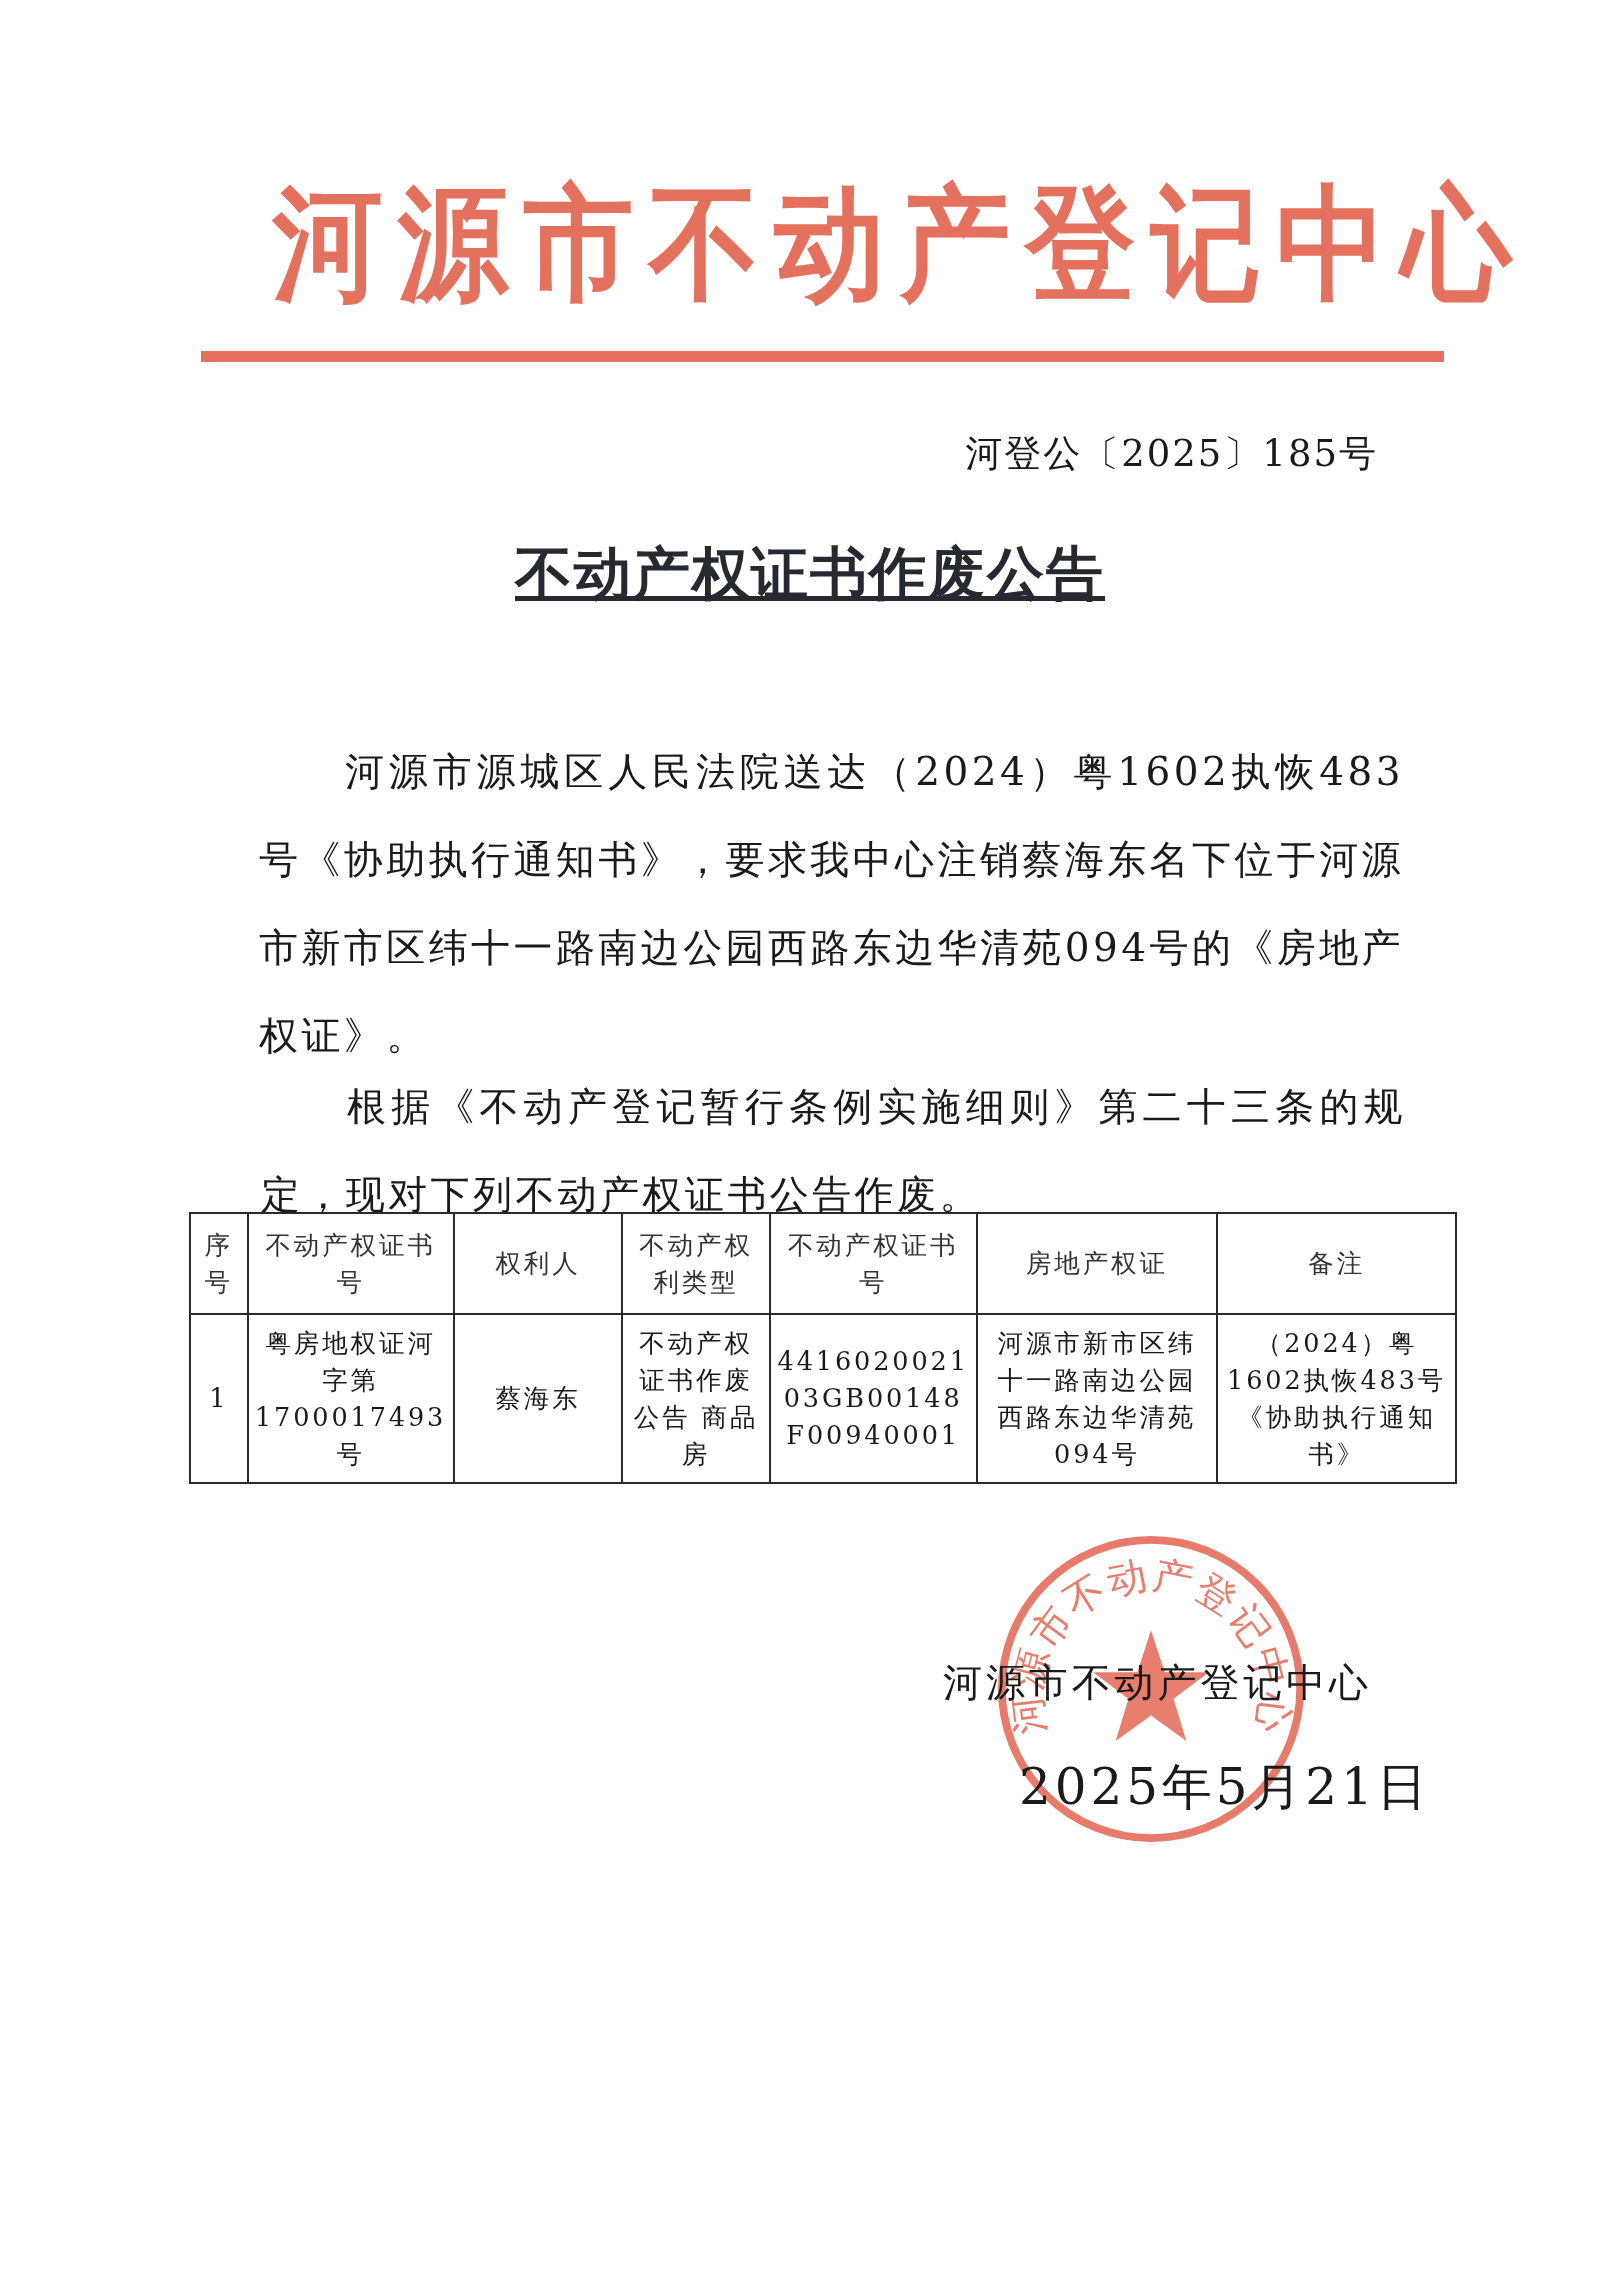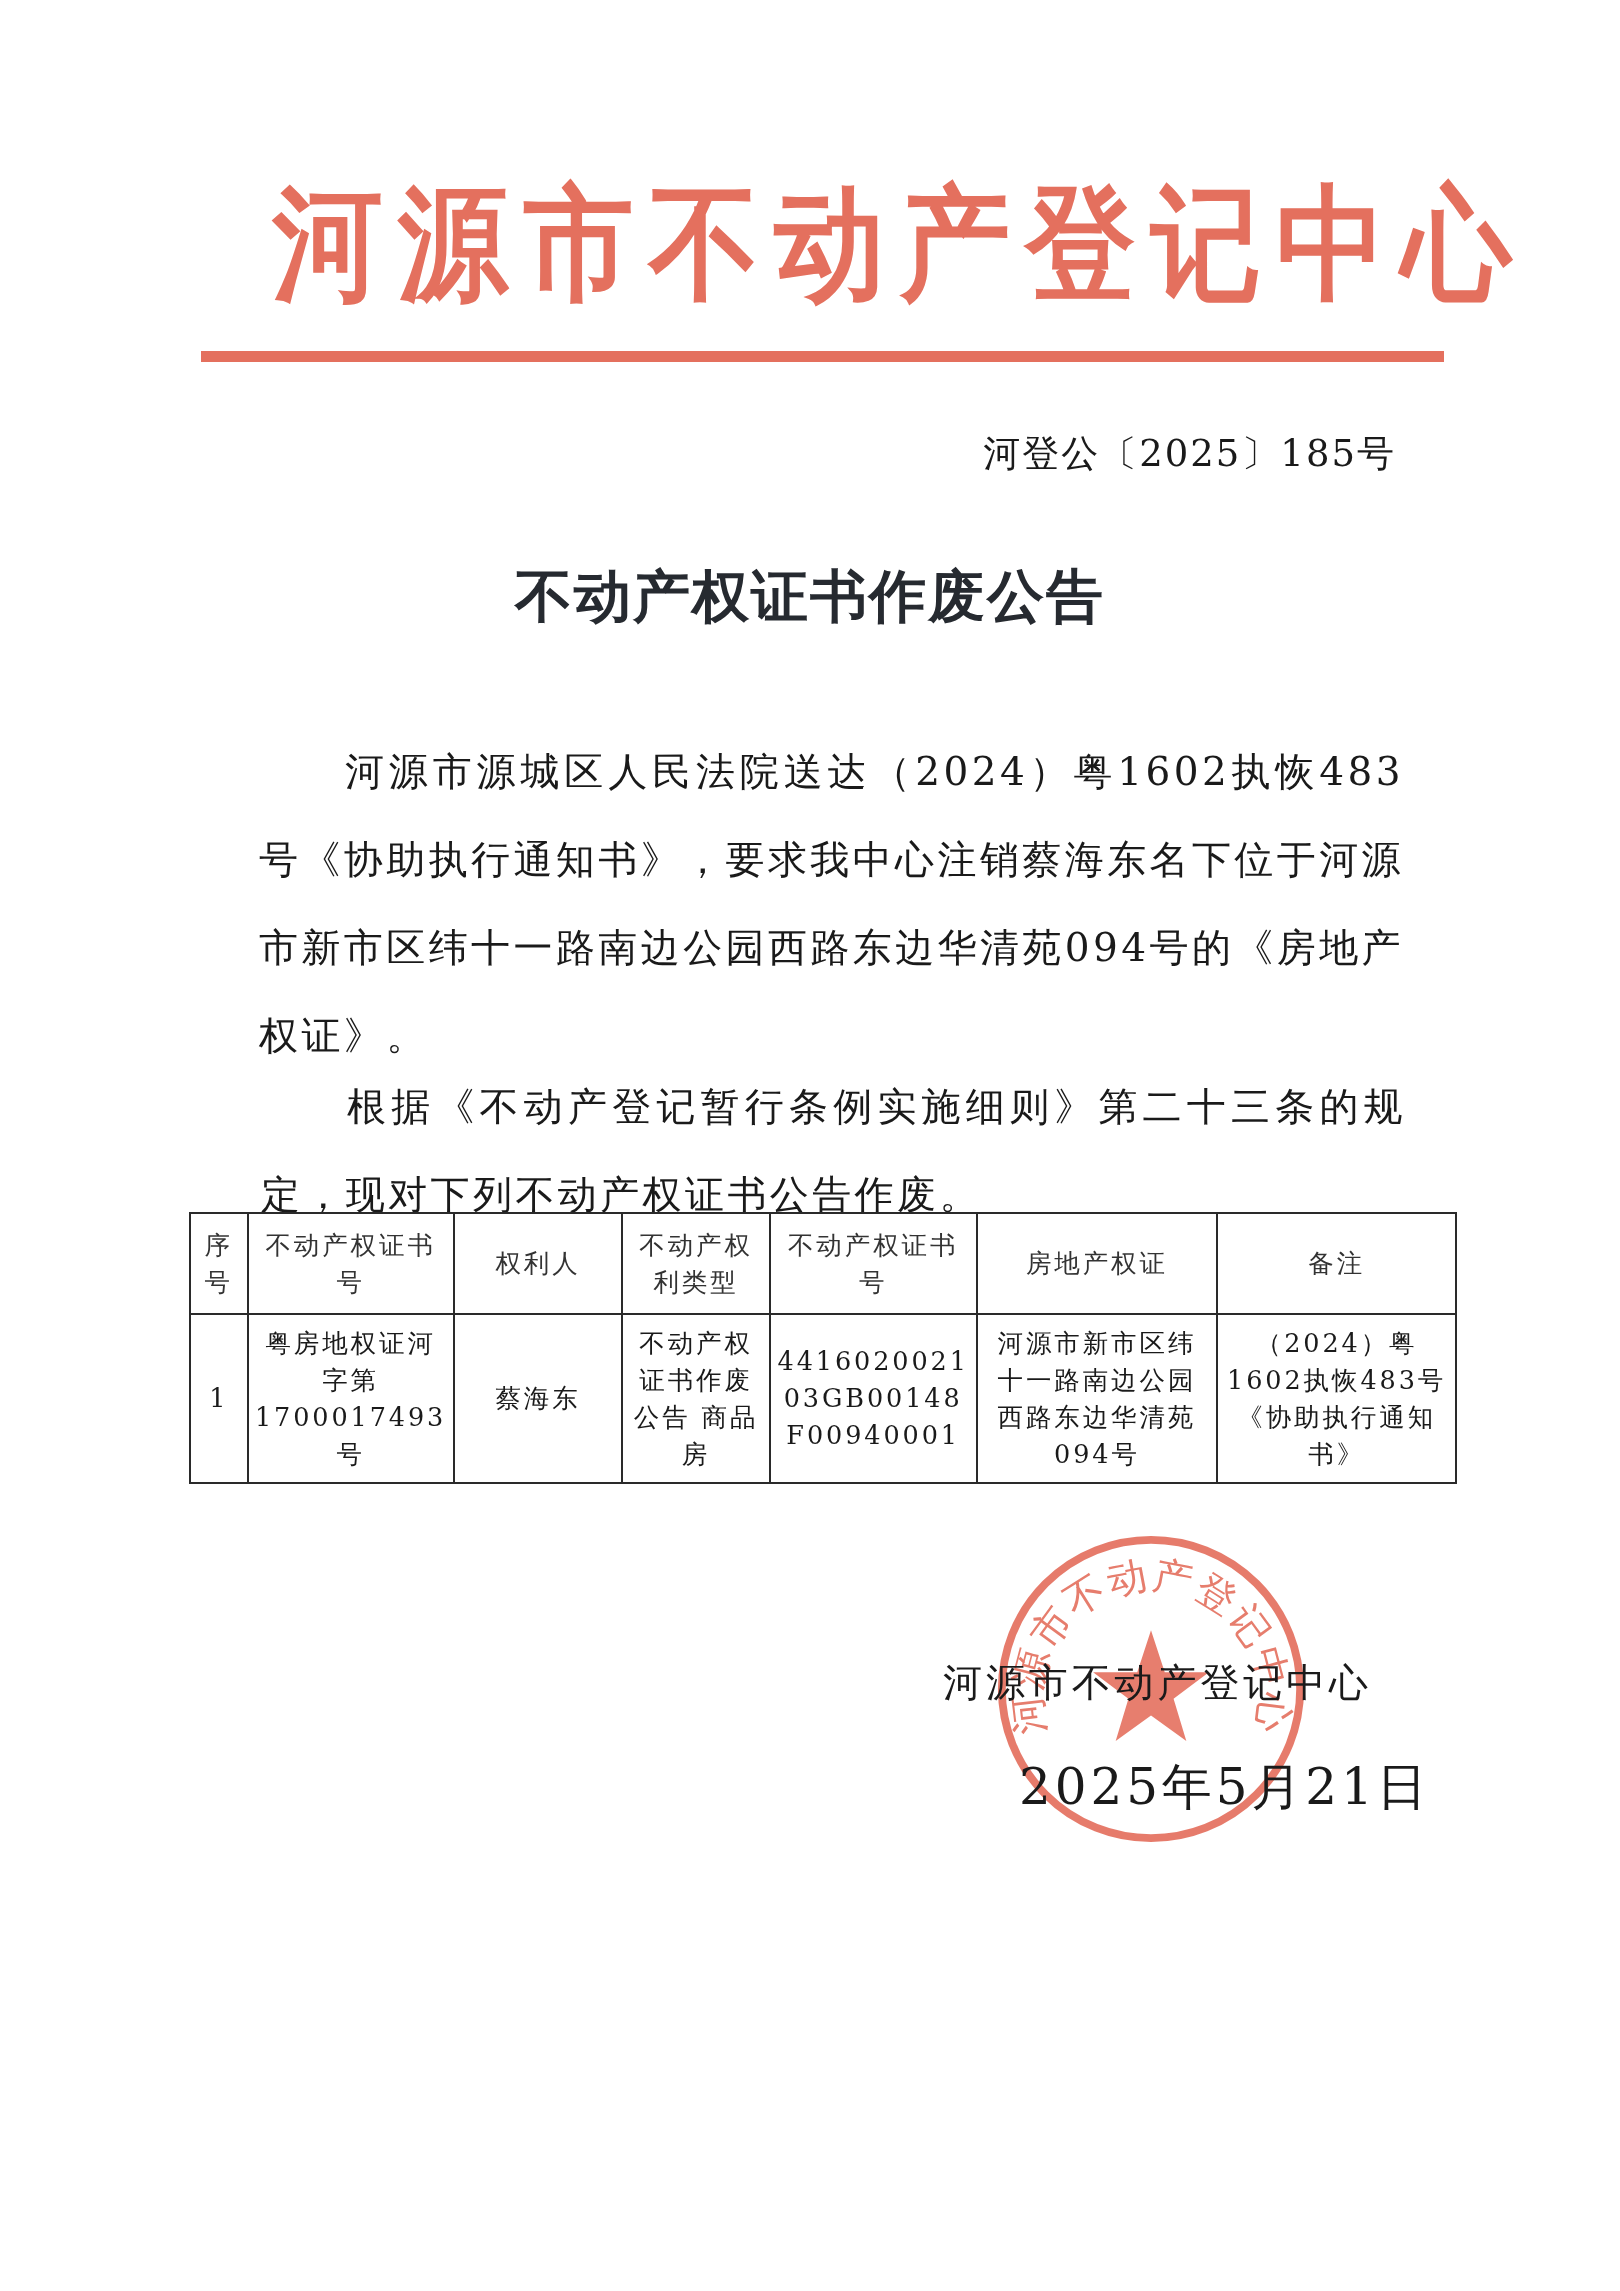--- a/index.html
+++ b/index.html
@@ -6,24 +6,24 @@
     body { width: 1620px; height: 2292px; position: relative; overflow: hidden;
            font-family: "DejaVu Serif", "Liberation Serif", serif; color: #1a1a1a; }
     .abs { position: absolute; }
 
     #masthead { left: 196px; top: 145px; width: 1274px; height: 196px; text-align: center;
       color: #e4705e; font-size: 125px; letter-spacing: 17.6px; line-height: 196px;
       font-family: "DejaVu Serif", "Liberation Serif", serif; font-weight: bold;
       transform: scaleX(0.88); transform-origin: center; white-space: nowrap; }
     #red-rule { left: 201px; top: 351px; width: 1243px; height: 10.8px; background: #e4705e; }
 
-    #doc-number { right: 224px; top: 429px; font-size: 37px; letter-spacing: 2px; white-space: nowrap; }
+    #doc-number { right: 242px; top: 429px; font-size: 37px; letter-spacing: 2px; white-space: nowrap; }
 
-    #doc-title { left: 0; width: 1620px; top: 559px; text-align: center; font-size: 57px;
-      font-weight: bold; letter-spacing: 2px; color: #262a30; }
+    #doc-title { left: 0; width: 1620px; top: 536px; text-align: center; font-size: 57px;
+      font-weight: bold; letter-spacing: 2px; color: #262a30; text-decoration: underline; }
 
     .para { left: 245px; width: 1145px; font-size: 39px; line-height: 88px;
       letter-spacing: 3.4px; text-align: justify; text-indent: 86px; }
     #para-1 { top: 714px; }
     #para-2 { top: 1047px; }
 
     #record-table { left: 189px; top: 1212px; width: 1268px; border-collapse: collapse;
       font-size: 25.5px; line-height: 37px; }
     #record-table th, #record-table td { border: 2px solid #2a2a2a; text-align: center;
       vertical-align: middle; font-weight: normal; padding: 3.9px 5.9px; letter-spacing: 2.9px; }

